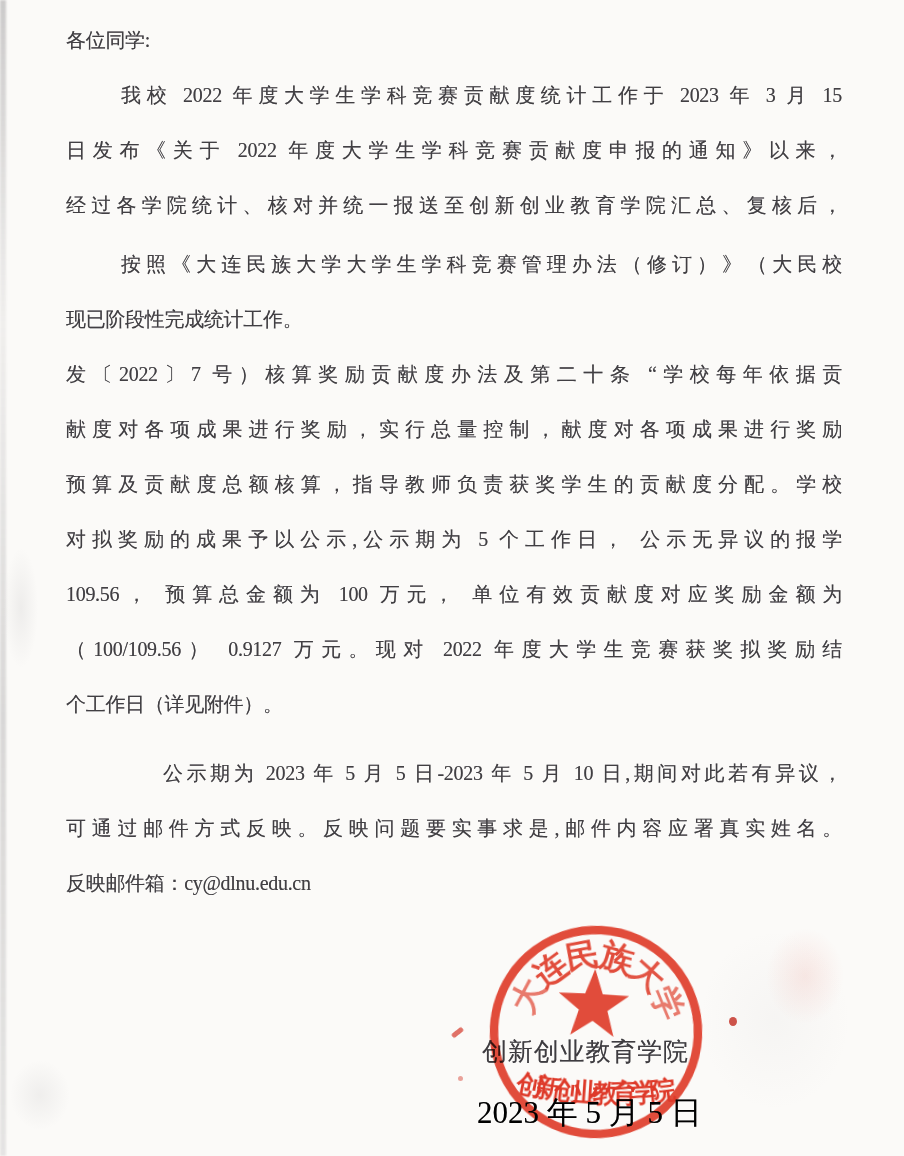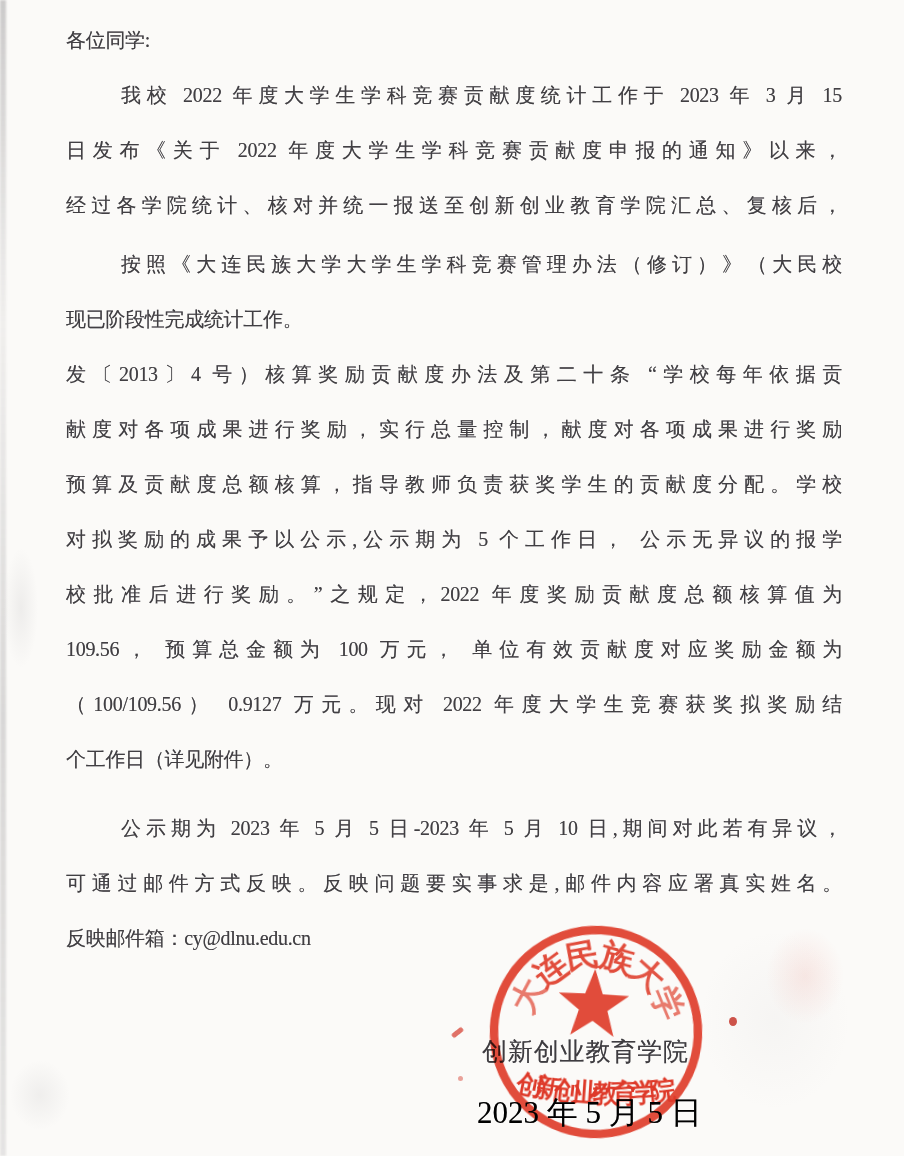--- a/index.html
+++ b/index.html
@@ -17,21 +17,21 @@
     color:#413f43; font-size:20px; letter-spacing:-0.3px;
     text-shadow:0 0 0.6px rgba(62,60,66,0.55);
   }
   .docline {
     height:55px; line-height:55px;
     text-align:justify; text-align-last:justify;
   }
   .salute, .endp { text-align-last:left; }
   .indent { text-indent:55px; }
   .p2gap { margin-top:4px; }
-  .p3gap { margin-top:14px; }
+  .p3gap { margin-top:14px;margin-left:42px; }
 
   
   .sig-org {
     position:absolute; left:482px; top:1035px; width:206px;
     font-size:25px; line-height:34px; color:#3e3c40;
     text-align:justify; text-align-last:justify;
     text-shadow:0 0 0.6px rgba(62,60,66,0.5);
   }
   .sig-date {
     position:absolute; left:477px; top:1095px;
@@ -81,25 +81,24 @@
 
   <div class="doc">
     <div class="docline salute">各位同学:</div>
 
     <div class="docline indent">我校 2022 年度大学生学科竞赛贡献度统计工作于 2023 年 3 月 15</div>
     <div class="docline">日发布《关于 2022 年度大学生学科竞赛贡献度申报的通知》以来，</div>
     <div class="docline">经过各学院统计、核对并统一报送至创新创业教育学院汇总、复核后，</div>
     <div class="docline indent p2gap">按照《大连民族大学大学生学科竞赛管理办法（修订）》（大民校</div>
 
     <div class="docline endp">现已阶段性完成统计工作。</div>
-    <div class="docline">发〔2013〕4 号）核算奖励贡献度办法及第二十条 “学校每年依据贡</div>
+    <div class="docline">发〔2022〕7 号）核算奖励贡献度办法及第二十条 “学校每年依据贡</div>
     <div class="docline">献度对各项成果进行奖励，实行总量控制，献度对各项成果进行奖励</div>
     <div class="docline">预算及贡献度总额核算，指导教师负责获奖学生的贡献度分配。学校</div>
     <div class="docline">对拟奖励的成果予以公示,公示期为 5 个工作日， 公示无异议的报学</div>
-    <div class="docline">校批准后进行奖励。”之规定，2022 年度奖励贡献度总额核算值为</div>
     <div class="docline">109.56， 预算总金额为 100 万元， 单位有效贡献度对应奖励金额为</div>
     <div class="docline">（100/109.56） 0.9127 万元。现对 2022 年度大学生竞赛获奖拟奖励结</div>
     <div class="docline endp">个工作日（详见附件）。</div>
 
     <div class="docline indent p3gap">公示期为 2023 年 5 月 5 日-2023 年 5 月 10 日,期间对此若有异议，</div>
     <div class="docline">可通过邮件方式反映。反映问题要实事求是,邮件内容应署真实姓名。</div>
     <div class="docline endp">反映邮件箱：cy@dlnu.edu.cn</div>
   </div>
 
   <div class="sig-org">创新创业教育学院</div>

